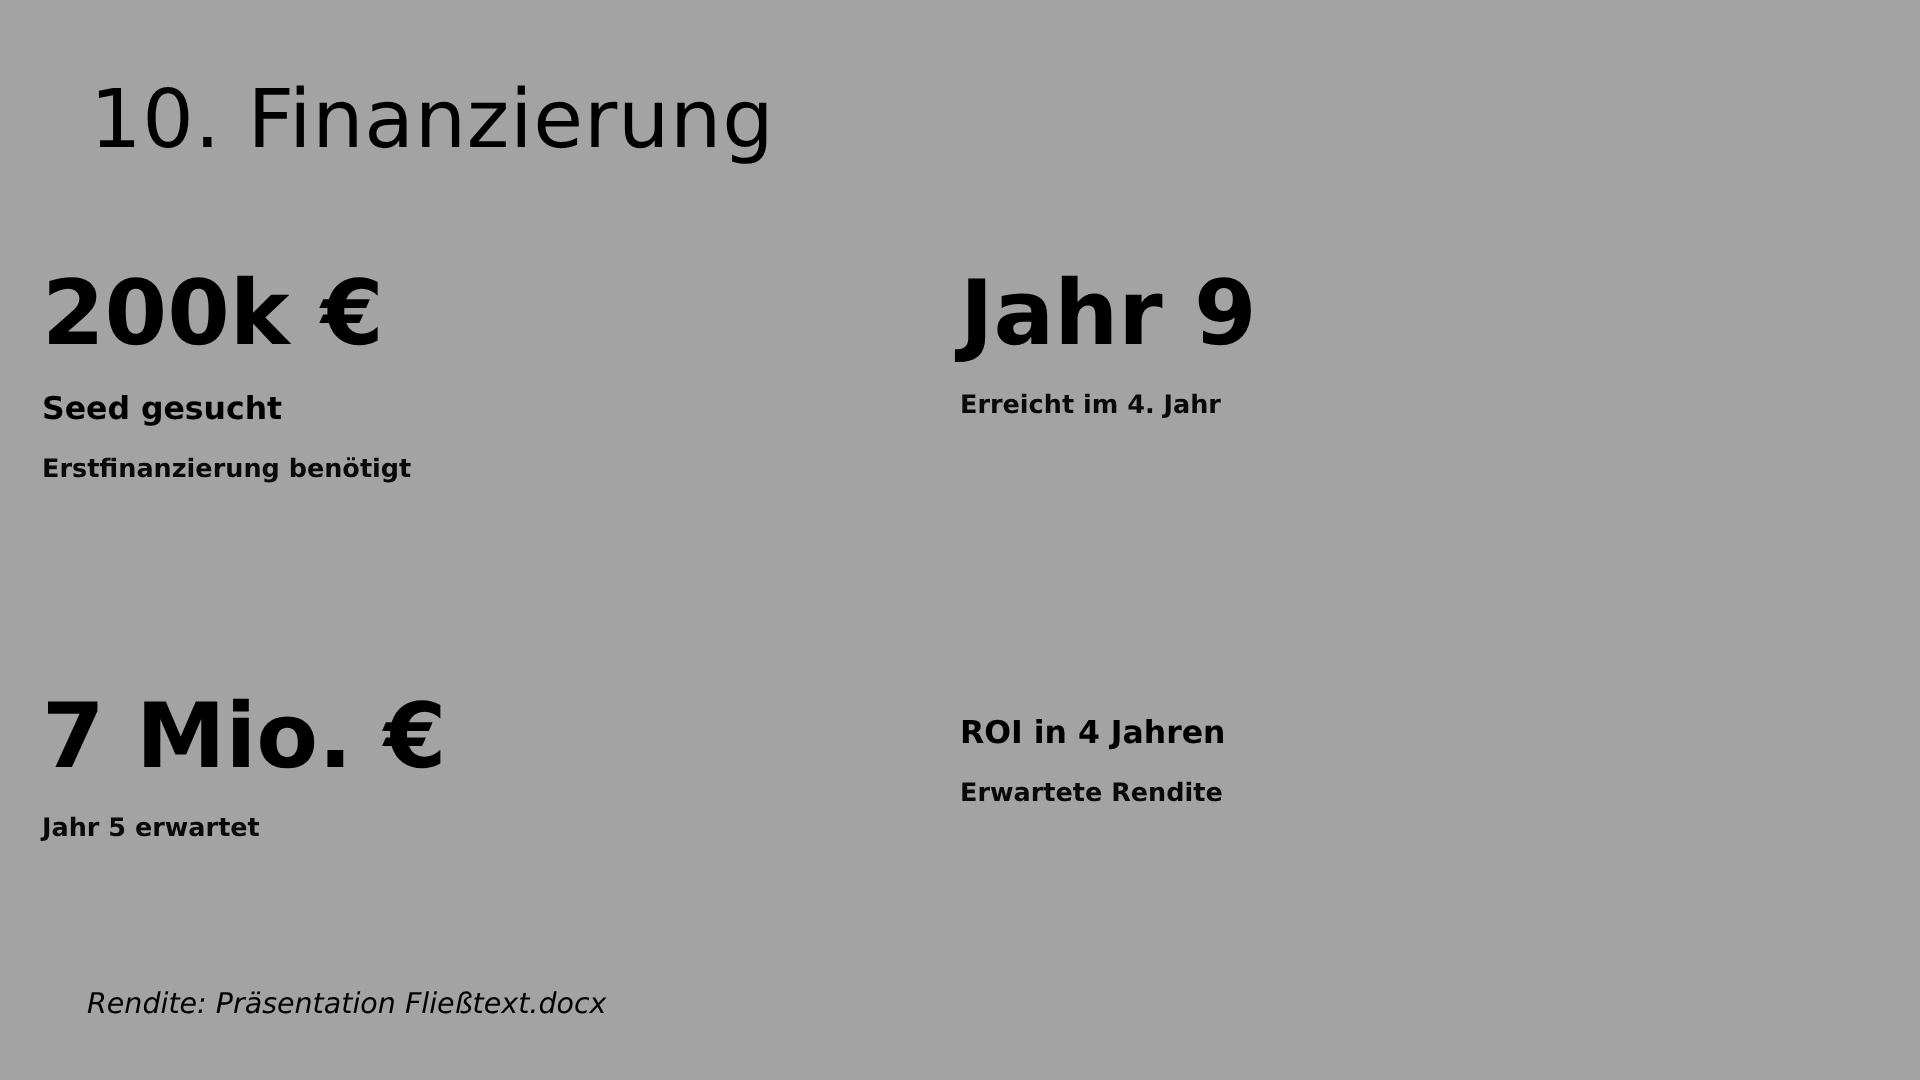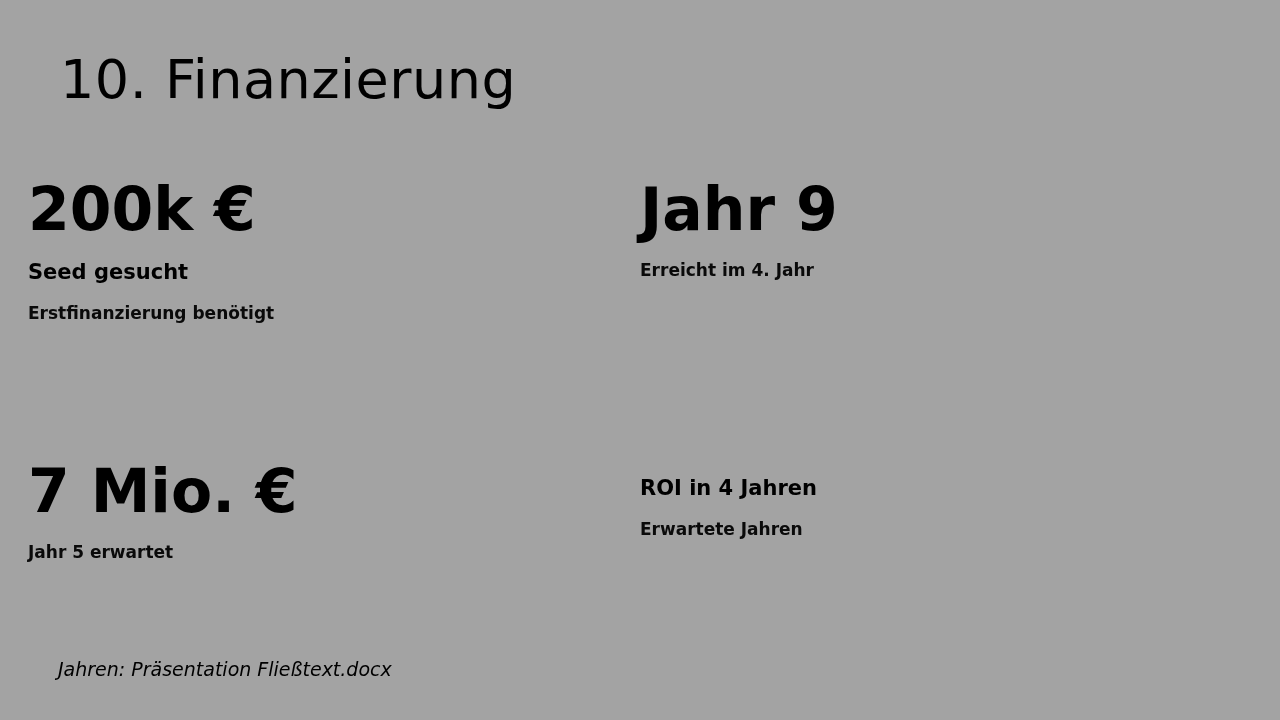--- a/index.html
+++ b/index.html
@@ -85,20 +85,20 @@
       <div class="stat-desc">Erreicht im 4. Jahr</div>
     </div>
 
     <div class="stat-block">
       <div class="stat-value">7 Mio. €</div>
       <div class="stat-desc">Jahr 5 erwartet</div>
     </div>
 
     <div class="stat-block">
       <div class="stat-label">ROI in 4 Jahren</div>
-      <div class="stat-desc">Erwartete Jahren</div>
+      <div class="stat-desc">Erwartete Rendite</div>
     </div>
 
   </div>
 
-  <div class="source-note">Jahren: Präsentation Fließtext.docx</div>
+  <div class="source-note">Rendite: Präsentation Fließtext.docx</div>
 
 </div>
 
 </body></html>

